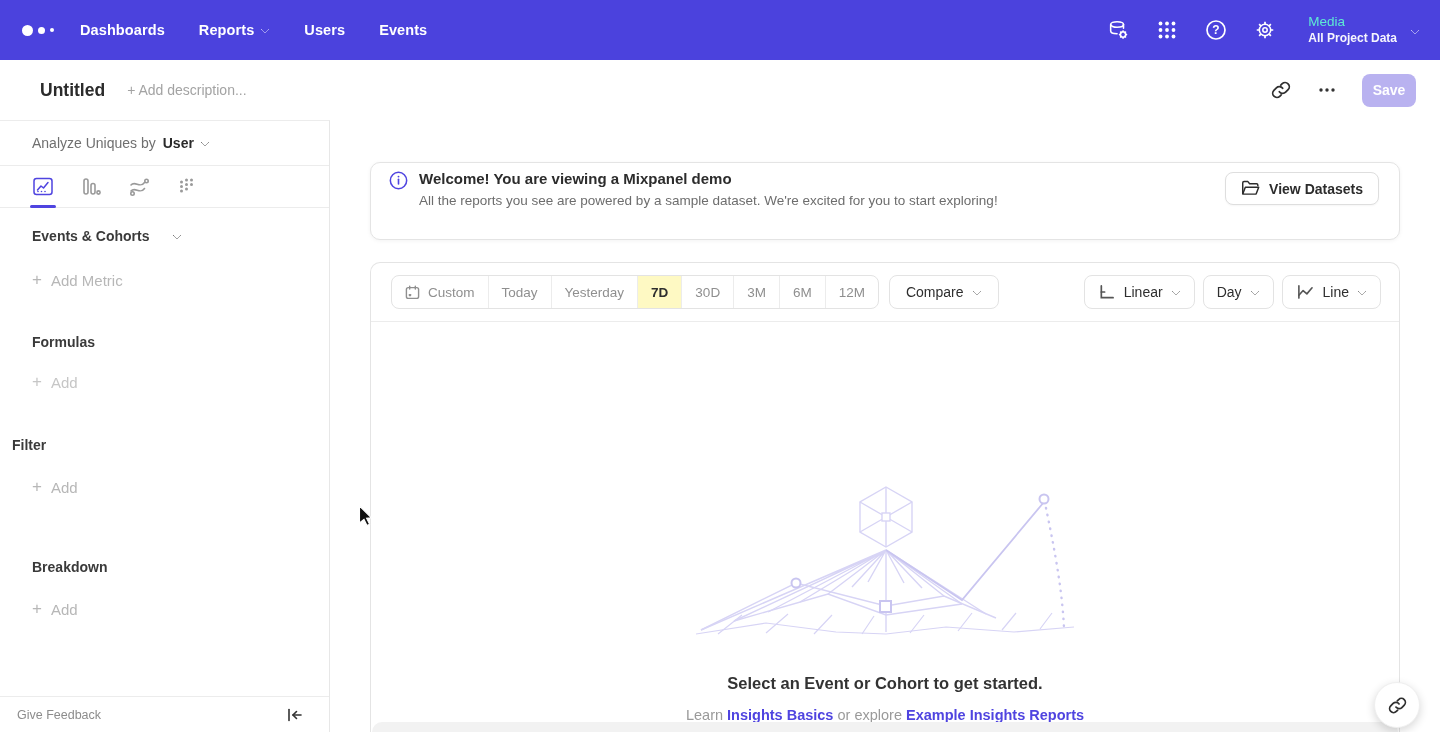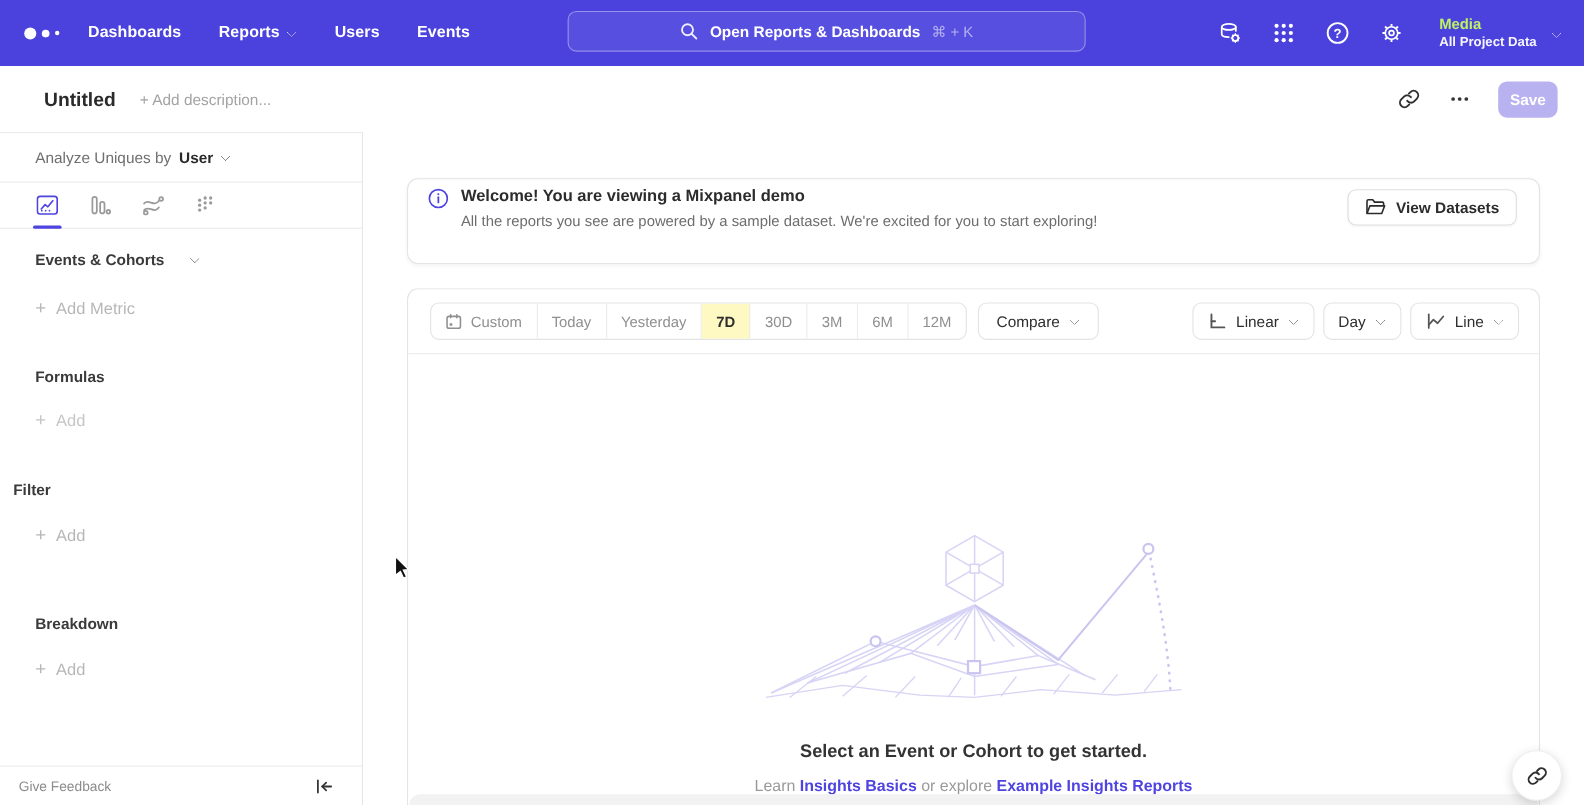--- a/index.html
+++ b/index.html
@@ -19,21 +19,21 @@
   .chev { width:9px; height:9px; display:inline-block; position:relative; }
   .chev::before { content:""; position:absolute; left:0; top:1px; width:7px; height:7px; border-right:1.8px solid currentColor; border-bottom:1.8px solid currentColor; transform:rotate(45deg) scale(.8); border-radius:1px; }
   .nav-chev { color:rgba(255,255,255,.85); margin-top:-3px; }
   .searchbar { position:absolute; left:516px; top:10px; width:471px; height:37px; border:1px solid rgba(255,255,255,.38); background:rgba(255,255,255,.07); border-radius:8px; display:flex; align-items:center; justify-content:center; gap:10px; cursor:pointer; }
   .searchbar .slabel { color:#fff; font-size:14px; font-weight:600; }
   .searchbar .skey { color:rgba(255,255,255,.55); font-size:13.5px; }
   .nav-right { position:absolute; right:20px; top:0; height:60px; display:flex; align-items:center; gap:25px; }
   .nav-ico { width:24px; height:24px; display:flex; align-items:center; justify-content:center; cursor:pointer; color:#fff; }
   .project { display:flex; align-items:center; gap:14px; margin-left:6px; cursor:pointer; }
   .project .pcol { display:flex; flex-direction:column; line-height:1.25; }
-  .project .pname { color:#bef264; font-size:13.5px; font-weight:700; }
+  .project .pname { color:#5eead4; font-size:13.5px; font-weight:400; }
   .project .pscope { color:rgba(255,255,255,.95); font-size:12px; font-weight:600; }
   .project .chev { color:rgba(255,255,255,.9); margin-top:-2px; }
 
   
   .rheader { position:absolute; left:0; top:60px; width:1440px; height:60px; background:#fff; display:flex; align-items:center; }
   .rtitle { margin-left:40px; font-size:17.5px; font-weight:700; color:#2b2b2b; cursor:text; }
   .rdesc { margin-left:22px; font-size:14px; color:#a3a3a3; cursor:text; }
   .rheader-right { position:absolute; right:24px; display:flex; align-items:center; gap:24px; }
   .hico { width:22px; height:22px; color:#2f2f2f; display:flex; align-items:center; justify-content:center; cursor:pointer; }
   .savebtn { width:54px; height:33px; background:#b9b2f0; color:#fff; font-size:14px; font-weight:600; border:none; border-radius:8px; cursor:default; }
@@ -105,28 +105,20 @@
       <div class="navitem">
           <span>Reports</span>
           <span class="chev nav-chev"></span>
         </div>
       <div class="navitem">
           <span>Users</span>
         </div>
       <div class="navitem">
           <span>Events</span>
         </div>
-    </div>
-    <div class="searchbar">
-      <svg width="17" height="17" viewBox="0 0 17 17" fill="none" stroke="rgba(255,255,255,.9)" stroke-width="1.7">
-          <circle cx="7" cy="7" r="5"></circle>
-          <line x1="11" y1="11" x2="15" y2="15" stroke-linecap="round"></line>
-        </svg>
-      <span class="slabel">Open Reports &amp; Dashboards</span>
-      <span class="skey">⌘ + K</span>
     </div>
     <div class="nav-right">
       <div class="nav-ico">
         <svg width="22" height="22" viewBox="0 0 24 24" fill="none" stroke="#fff" stroke-width="1.7" stroke-linecap="round">
             <ellipse cx="11" cy="6" rx="7" ry="3"></ellipse>
             <path d="M4 6v7c0 1.7 3.1 3 7 3"></path>
             <path d="M18 6v4"></path>
             <circle cx="17.5" cy="17" r="3"></circle>
             <path d="M17.5 12.8v1.4M17.5 19.8v1.4M13.5 17h1.4M20.1 17h1.4M14.7 14.2l1 1M19.3 18.8l1 1M20.3 14.2l-1 1M15.7 18.8l-1 1" stroke-width="1.4"></path>
           </svg>

